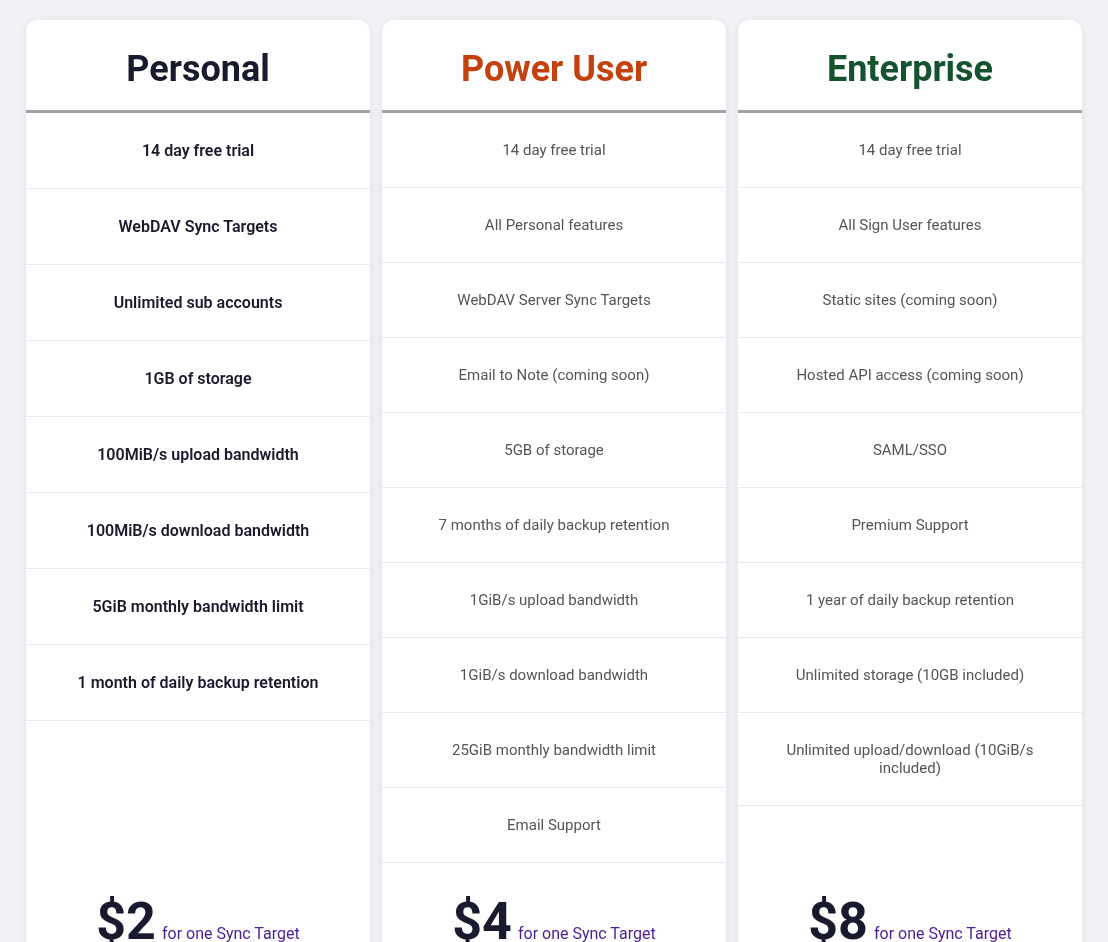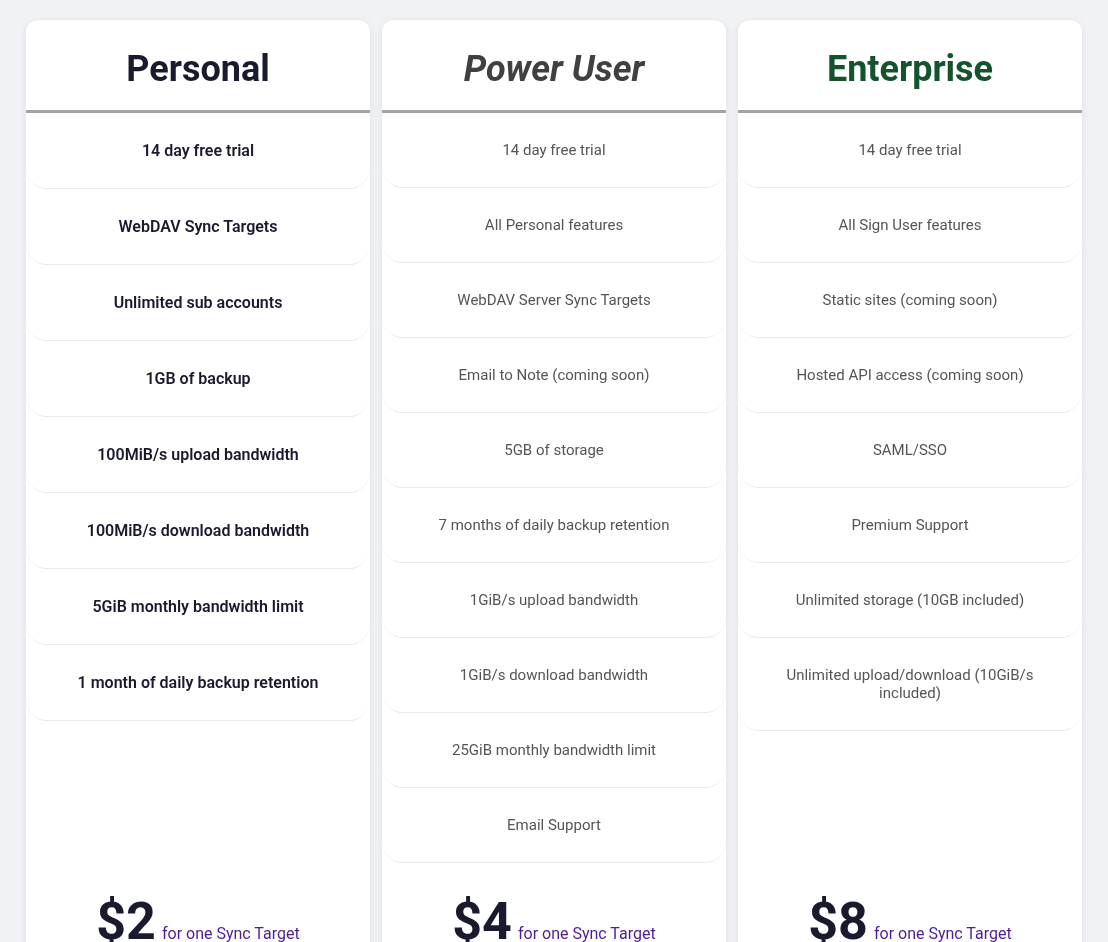--- a/index.html
+++ b/index.html
@@ -42,43 +42,41 @@
       border-bottom: 3px solid #a3a3a3;
     }
 
     .plan-header h2 {
       font-size: 36px;
       font-weight: 700;
       color: #1a1a2e;
     }
 
     .plan-header.power h2 {
-      color: #404040;
-      font-style: italic;
+      color: #c2410c;
     }
 
     .plan-header.enterprise h2 {
       color: #14532d;
     }
 
     .features-list {
       flex: 1;
     }
 
     .feature-row {
       padding: 28px 20px;
       border-bottom: 1px solid #e8eaed;
       text-align: center;
       font-size: 15px;
       color: #333;
       min-height: 60px;
       display: flex;
       align-items: center;
       justify-content: center;
-      border-radius: 21px;
     }
 
     .plan-card:first-child .feature-row {
       font-weight: 600;
       color: #1a1a2e;
       font-size: 16px;
     }
 
     .plan-card:not(:first-child) .feature-row {
       font-weight: 400;
@@ -131,21 +129,21 @@
 
 <div class="pricing-container">
 <div class="plan-card">
       <div class="plan-header personal">
         <h2>Personal</h2>
       </div>
       <div class="features-list">
         <div class="feature-row">14 day free trial</div>
         <div class="feature-row">WebDAV Sync Targets</div>
         <div class="feature-row">Unlimited sub accounts</div>
-        <div class="feature-row">1GB of backup</div>
+        <div class="feature-row">1GB of storage</div>
         <div class="feature-row">100MiB/s upload bandwidth</div>
         <div class="feature-row">100MiB/s download bandwidth</div>
         <div class="feature-row">5GiB monthly bandwidth limit</div>
         <div class="feature-row">1 month of daily backup retention</div>
       </div>
       <div class="pricing-footer">
         <div class="price-display">
           <span class="price-amount">$2</span>
           <span class="price-suffix">for one Sync Target</span>
         </div>
@@ -180,20 +178,21 @@
       <div class="plan-header enterprise">
         <h2>Enterprise</h2>
       </div>
       <div class="features-list">
         <div class="feature-row">14 day free trial</div>
         <div class="feature-row">All Sign User features</div>
         <div class="feature-row">Static sites (coming soon)</div>
         <div class="feature-row">Hosted API access (coming soon)</div>
         <div class="feature-row">SAML/SSO</div>
         <div class="feature-row">Premium Support</div>
+        <div class="feature-row">1 year of daily backup retention</div>
         <div class="feature-row">Unlimited storage (10GB included)</div>
         <div class="feature-row">Unlimited upload/download (10GiB/s included)</div>
       </div>
       <div class="pricing-footer">
         <div class="price-display">
           <span class="price-amount">$8</span>
           <span class="price-suffix">for one Sync Target</span>
         </div>
         <button class="signup-btn">Sign up</button>
       </div>

